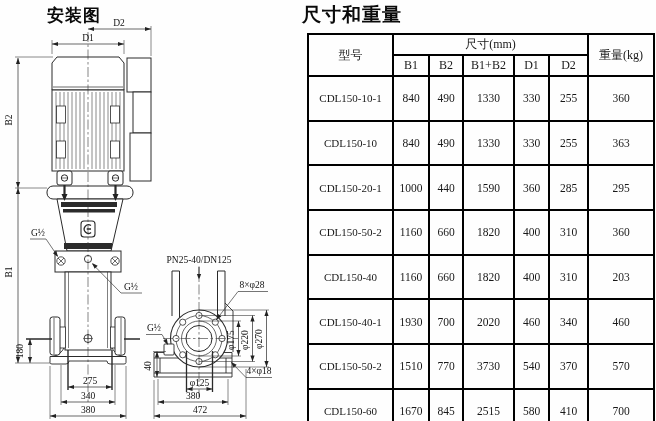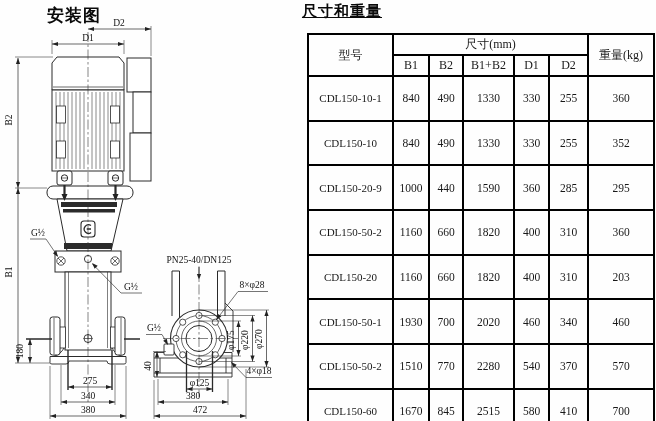--- a/index.html
+++ b/index.html
@@ -1,21 +1,21 @@
 <!DOCTYPE html>
 <html><head>
 <meta charset="utf-8">
 <style>
   html,body{margin:0;padding:0;background:#fff;}
   .page{position:relative;width:656px;height:421px;background:#fefefe;overflow:hidden;
         font-family:"Liberation Serif","DejaVu Serif",serif;color:#111;}
   .sec-title{position:absolute;font-weight:bold;color:#0a0a0a;
         font-family:"Liberation Sans","DejaVu Sans",sans-serif;letter-spacing:1px;}
   .t-left{left:7px;top:4px;font-size:17px;margin-left:40px;}
-  .t-right{left:302px;top:2px;font-size:15px;text-decoration:underline;}
+  .t-right{left:302px;top:2px;font-size:19px;}
   .diagram{position:absolute;left:0;top:0;}
   .tbl{position:absolute;left:307px;top:33px;border-collapse:collapse;table-layout:fixed;
        width:346px;}
   .tbl th,.tbl td{border:2px solid #000;text-align:center;vertical-align:middle;
        padding:0;font-weight:normal;color:#181818;}
   .tbl thead th{font-size:12px;height:19px;}
   .tbl tbody td{font-size:11.5px;height:42.7px;text-align:center;}
   .tbl tbody td.model{font-size:11px;}
   svg text{font-family:"Liberation Serif","DejaVu Serif",serif;}
 </style>
@@ -261,68 +261,68 @@
       <td>360</td>
     </tr>
 
     <tr>
       <td class="model">CDL150-10</td>
       <td>840</td>
       <td>490</td>
       <td>1330</td>
       <td>330</td>
       <td>255</td>
-      <td>352</td>
-    </tr>
-
-    <tr>
-      <td class="model">CDL150-20-9</td>
+      <td>363</td>
+    </tr>
+
+    <tr>
+      <td class="model">CDL150-20-1</td>
       <td>1000</td>
       <td>440</td>
       <td>1590</td>
       <td>360</td>
       <td>285</td>
       <td>295</td>
     </tr>
 
     <tr>
       <td class="model">CDL150-50-2</td>
       <td>1160</td>
       <td>660</td>
       <td>1820</td>
       <td>400</td>
       <td>310</td>
       <td>360</td>
     </tr>
 
     <tr>
-      <td class="model">CDL150-20</td>
+      <td class="model">CDL150-40</td>
       <td>1160</td>
       <td>660</td>
       <td>1820</td>
       <td>400</td>
       <td>310</td>
       <td>203</td>
     </tr>
 
     <tr>
-      <td class="model">CDL150-50-1</td>
+      <td class="model">CDL150-40-1</td>
       <td>1930</td>
       <td>700</td>
       <td>2020</td>
       <td>460</td>
       <td>340</td>
       <td>460</td>
     </tr>
 
     <tr>
       <td class="model">CDL150-50-2</td>
       <td>1510</td>
       <td>770</td>
-      <td>2280</td>
+      <td>3730</td>
       <td>540</td>
       <td>370</td>
       <td>570</td>
     </tr>
 
     <tr>
       <td class="model">CDL150-60</td>
       <td>1670</td>
       <td>845</td>
       <td>2515</td>

